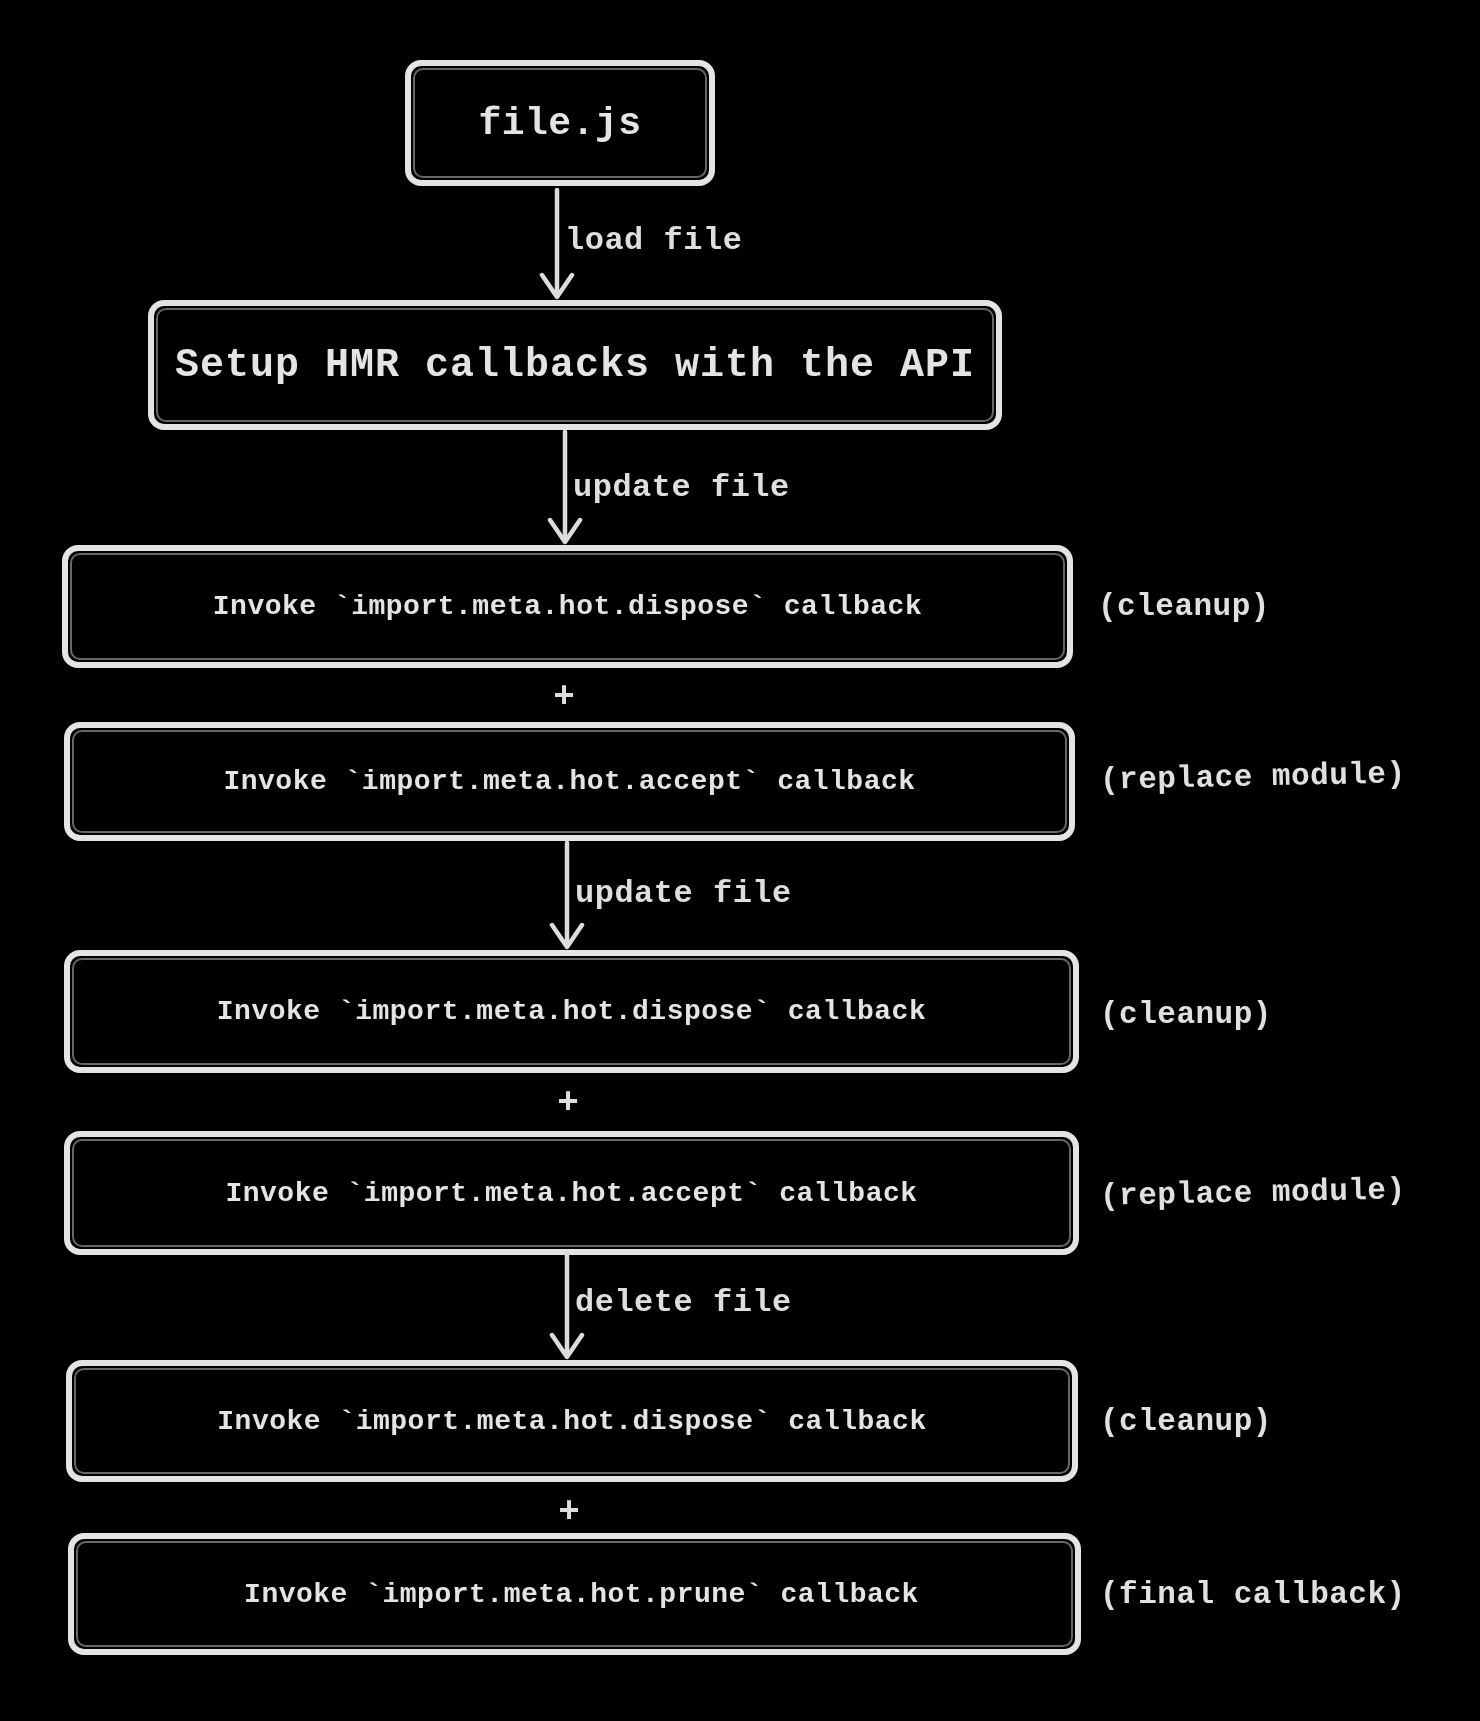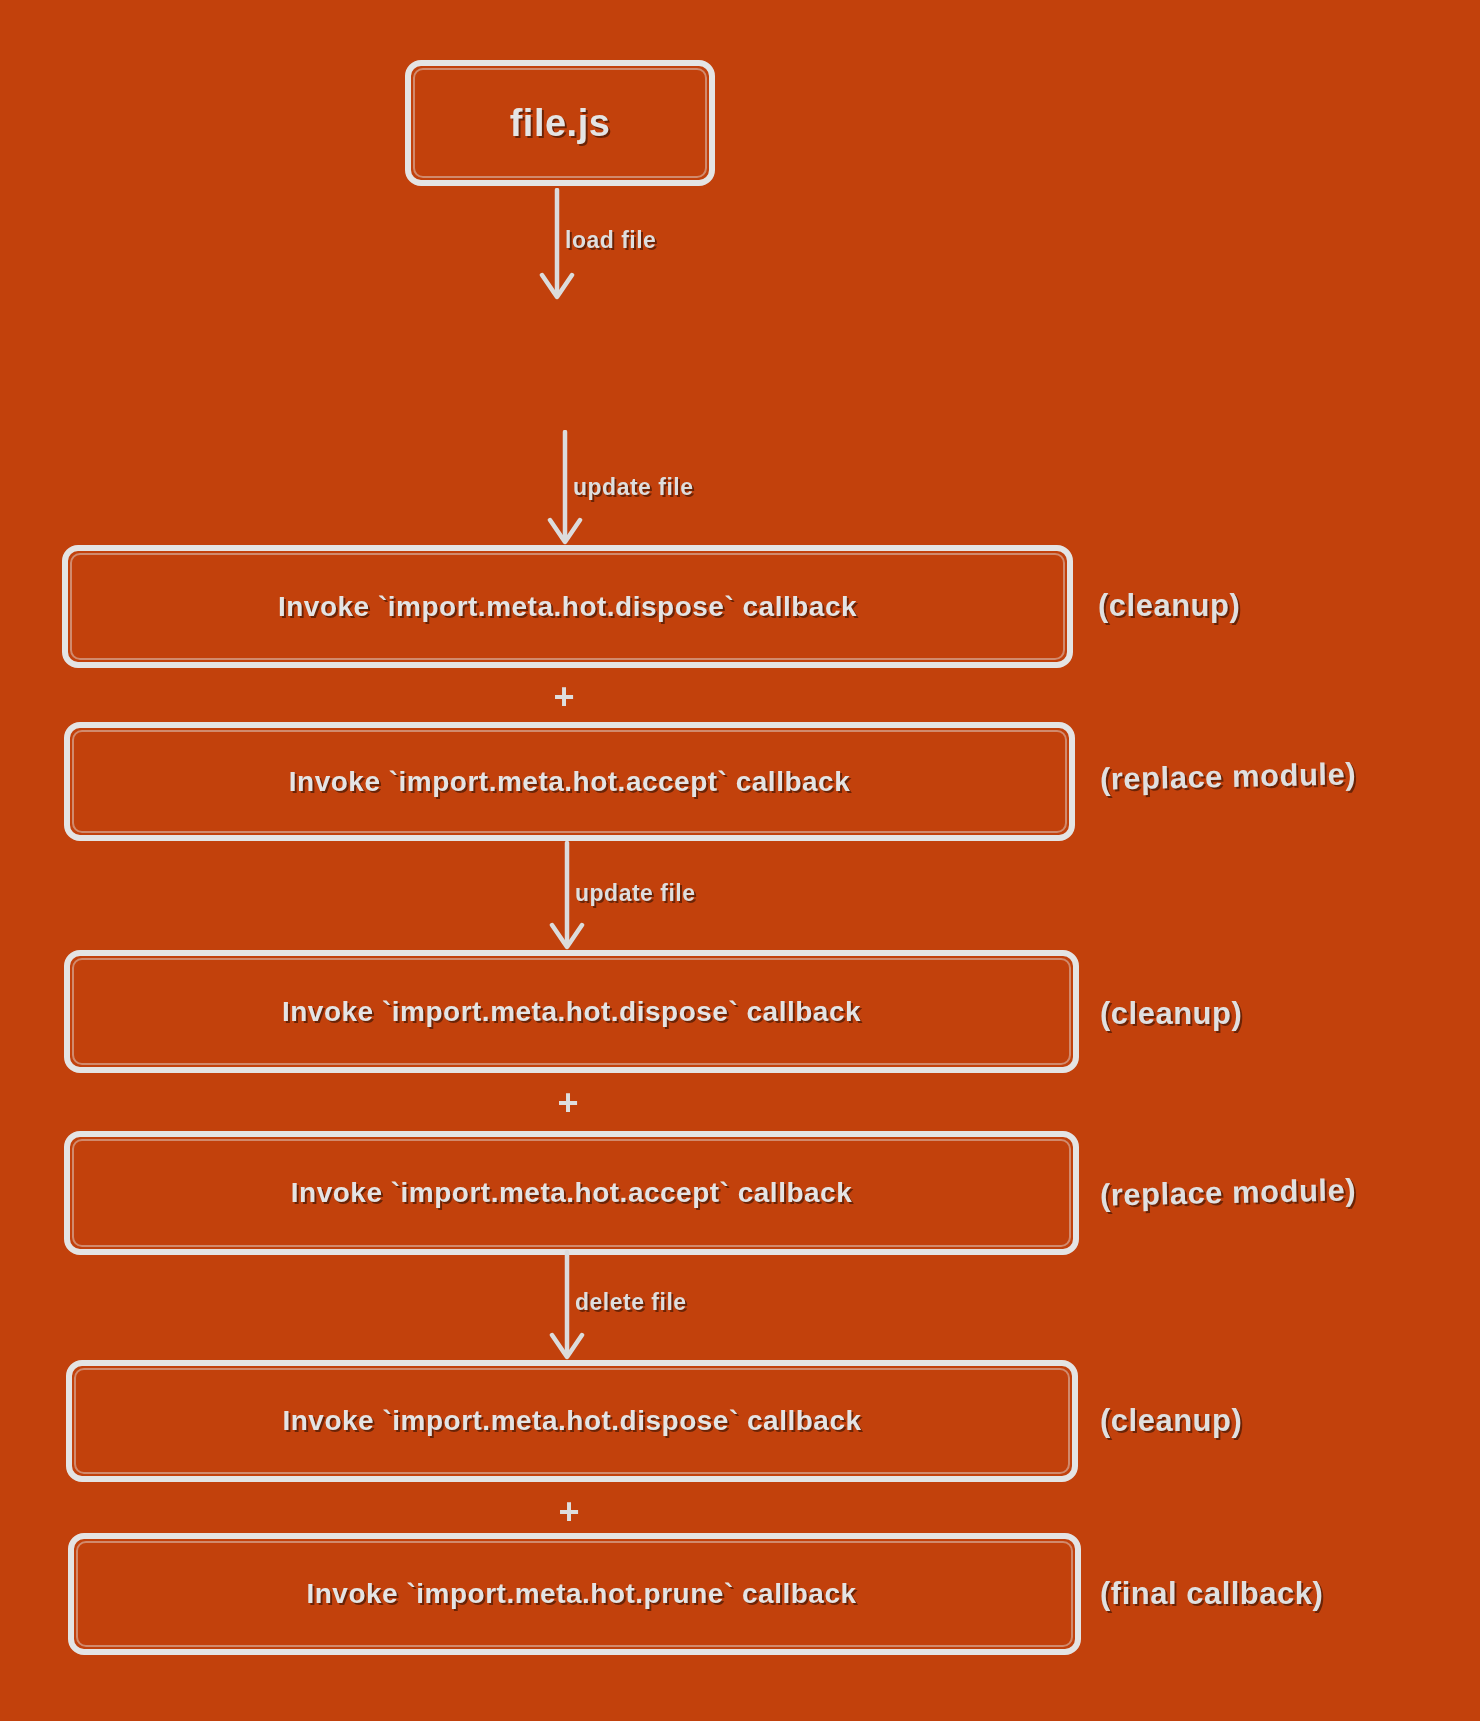--- a/index.html
+++ b/index.html
@@ -4,23 +4,23 @@
 <style>
   html, body {
     margin: 0;
     padding: 0;
     background: #191919;
   }
   .canvas {
     position: relative;
     width: 1480px;
     height: 1721px;
-    background: #c2410c;
+    background: #000000;
     overflow: hidden;
-    font-family: Liberation Sans, sans-serif;
+    font-family: Liberation Mono, monospace;
     color: #e4e4e4;
   }
   
   .node {
     position: absolute;
     border: 6px solid #e4e4e4;
     border-radius: 16px;
     box-sizing: border-box;
     display: flex;
     align-items: center;
@@ -49,21 +49,21 @@
   .edge {
     position: absolute;
     width: 44px;
   }
   .edge svg { display: block; }
   .edge-label {
     position: absolute;
     left: 30px;
     transform: translateY(-50%);
     font-weight: bold;
-    font-size: 23px;
+    font-size: 32px;
     letter-spacing: 0.5px;
     white-space: nowrap;
     color: #dedede;
     text-shadow: 2px 2px 0 rgba(0,0,0,0.45);
   }
   
   .plus {
     position: absolute;
     transform: translate(-50%, -50%);
     font-weight: bold;
@@ -93,20 +93,23 @@
   </div>
 
   <div class="edge" style="left:535px; top:188px; height:112px;">
     <svg width="44" height="112" viewBox="0 0 44 112">
       <path d="M22 2 L22 106" stroke="#dcdcdc" stroke-width="4.5" fill="none" stroke-linecap="round"></path>
       <path d="M7 87 L22 109 L37 87" stroke="#dcdcdc" stroke-width="4.5" fill="none" stroke-linecap="round" stroke-linejoin="round"></path>
     </svg>
     <span class="edge-label" style="top:52px;">load file</span>
   </div>
 
+  <div class="node node-setup" style="left:148px; top:300px; width:854px; height:130px;">
+    <span class="node-label">Setup HMR callbacks with the API</span>
+  </div>
 
   <div class="edge" style="left:543px; top:430px; height:115px;">
     <svg width="44" height="115" viewBox="0 0 44 115">
       <path d="M22 2 L22 109" stroke="#dcdcdc" stroke-width="4.5" fill="none" stroke-linecap="round"></path>
       <path d="M7 90 L22 112 L37 90" stroke="#dcdcdc" stroke-width="4.5" fill="none" stroke-linecap="round" stroke-linejoin="round"></path>
     </svg>
     <span class="edge-label" style="top:57px;">update file</span>
   </div>
 
   <div class="node" style="left:62px; top:545px; width:1011px; height:123px;">

